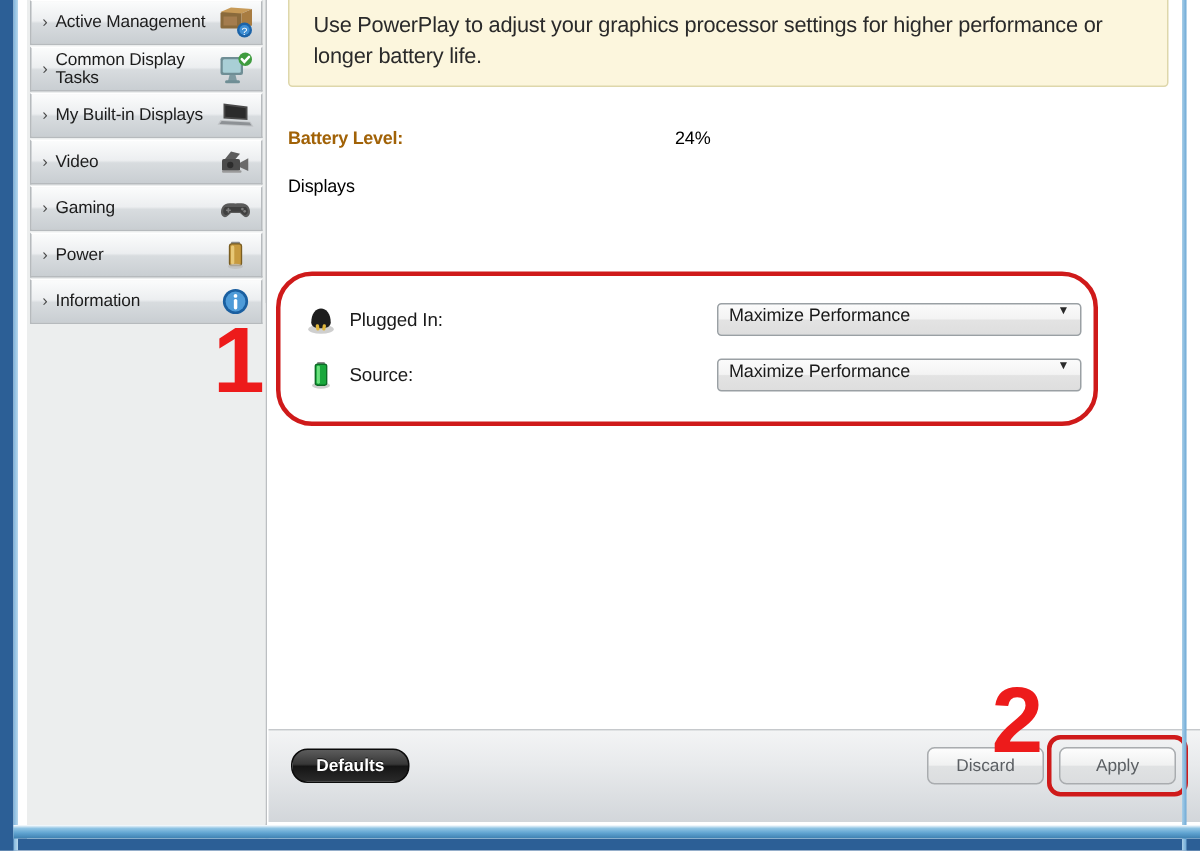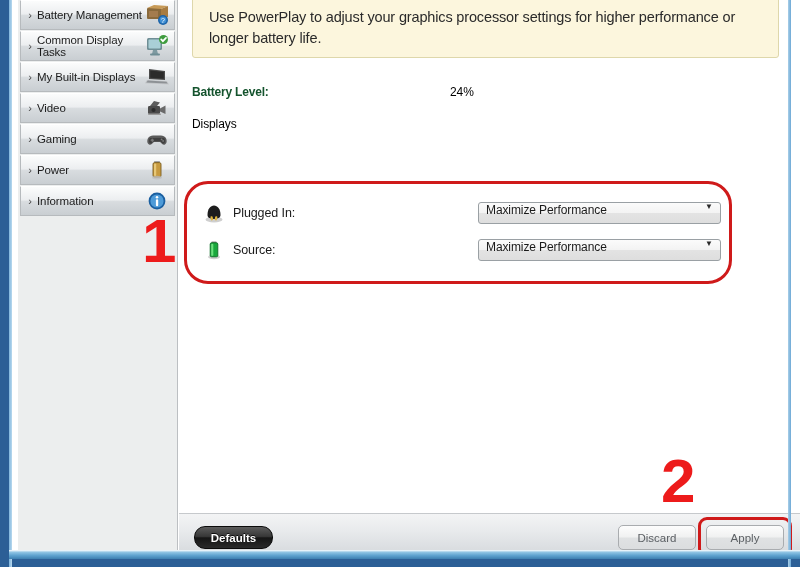--- a/index.html
+++ b/index.html
@@ -151,21 +151,21 @@
     left: 13px;
     width: 600px;
     height: 22px;
     display: flex;
     align-items: center;
   }
   .status-label {
     width: 258px;
     font-size: 12px;
     font-weight: bold;
-    color: #14532d;
+    color: #a16207;
     letter-spacing: -0.2px;
   }
   .status-value {
     font-size: 12px;
     color: #000000;
     letter-spacing: -0.1px;
   }
   .status-value-icon {
     width: 22px; height: 18px;
     margin-right: 6px;
@@ -243,23 +243,23 @@
     line-height: 1;
     user-select: none;
   }
   #annot-one { left: 124px; top: 210px; font-size: 62px; }
   #annot-two { left: 643px; top: 450px; font-size: 62px; }
 
   
   #bottom-bar {
     position: absolute;
     left: 0;
-    bottom: 0;
+    bottom: 11px;
     width: 621px;
-    height: 46px;
+    height: 62px;
     background: linear-gradient(to bottom, #f3f4f5 0%, #e8eaec 38%, #dcdfe2 72%, #d2d6da 100%);
     border-top: 1px solid #c6c9cc;
     box-sizing: border-box;
     margin-top: 12px;
   }
   #btn-defaults {
     position: absolute;
     left: 15px; top: 12px;
     width: 79px; height: 23px;
     border-radius: 11px;
@@ -311,21 +311,21 @@
   <div id="frame-right-inner"></div>
   <div id="frame-bottom-inner"></div>
 
   <div id="client">
 
     <div id="sidebar">
       <div id="sidebar-filler"></div>
 
       <div class="nav-item">
         <span class="nav-chevron">›</span>
-        <span class="nav-label">Battery Management</span>
+        <span class="nav-label">Active Management</span>
         <span class="nav-icon">
           <svg class="ic" viewBox="0 0 26 24">
             <rect x="3" y="5" width="14" height="11" rx="1" fill="#8a6a3c"></rect>
             <path d="M3 5 L10 2 L24 3 L17 6 Z" fill="#c79a57"></path>
             <path d="M17 6 L24 3 L24 14 L17 16 Z" fill="#a87c41"></path>
             <rect x="5" y="8" width="9" height="6" fill="#b5895a" opacity="0.6"></rect>
             <circle cx="19" cy="17" r="5" fill="#1c63a8"></circle>
             <circle cx="19" cy="17" r="3.4" fill="#3f8fd4"></circle>
             <text x="19" y="20" font-size="7" fill="#ffffff" text-anchor="middle" font-family="sans-serif">?</text>
           </svg>

